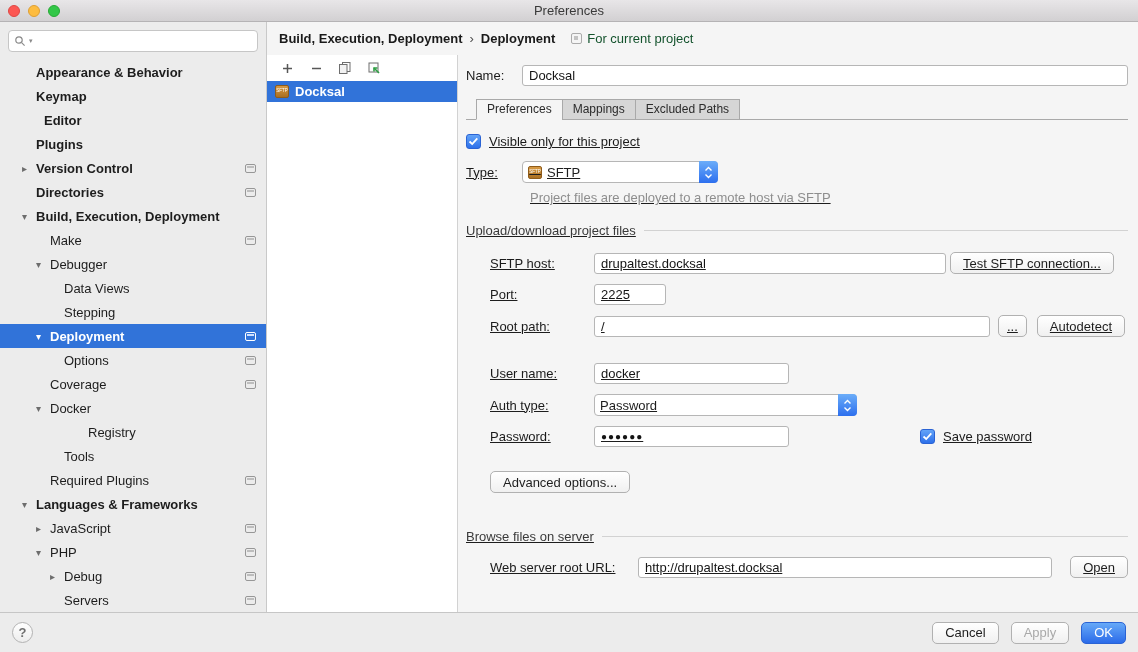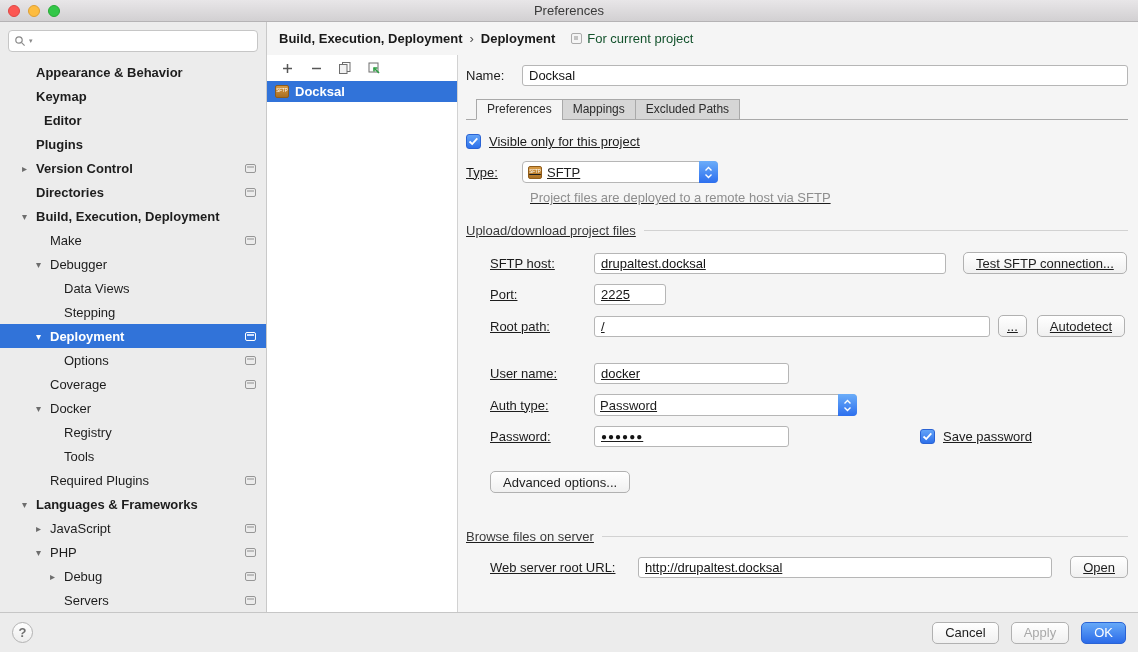--- a/index.html
+++ b/index.html
@@ -88,21 +88,21 @@
   .section { display:flex; align-items:center; gap:8px; margin:18px 0 14px 0; }
   .section .sec-title { color:#3a3a3a; white-space:nowrap; }
   .section .line { flex:1; height:1px; background:#d2d2d2; }
 
   .btn { height:22px; border:1px solid #b1b1b1; border-radius:5px; background:linear-gradient(#ffffff,#f0f0f0); padding:0 12px; font-size:13px; color:#1d1d1d; display:inline-flex; align-items:center; justify-content:center; cursor:default; white-space:nowrap; }
   .btn.narrow { padding:0 8px; }
   .btn.primary { background:linear-gradient(#66a9f8,#2b6be9); border-color:#2a63d4; color:#fff; }
   .btn.disabled { color:#a9a9a9; }
 
   .mb10 { margin-bottom:10px; } .mb12 { margin-bottom:12px; } .mb26 { margin-bottom:26px; }
-  .gap12 { margin-left:17px; } .gap8 { margin-left:8px; } .gap10 { margin-left:10px; } .gap18 { margin-left:18px; }
+  .gap12 { margin-left:4px; } .gap8 { margin-left:8px; } .gap10 { margin-left:10px; } .gap18 { margin-left:18px; }
   .save-pw-gap { margin-left:131px; }
   .advanced-row { margin:24px 0 36px 24px; }
   .row-sec2 { margin:0 0 12px 0; }
 
   
   .footer { flex:0 0 40px; border-top:1px solid #c6c6c6; background:#ececec; display:flex; align-items:center; padding:0 12px; }
   .help-btn { width:21px; height:21px; border-radius:50%; border:1px solid #b3b3b3; background:linear-gradient(#ffffff,#ededed); display:flex; align-items:center; justify-content:center; color:#6f6f6f; font-weight:bold; font-size:13px; }
   .footer-buttons { margin-left:auto; display:flex; gap:12px; }
 </style>
 </head>
@@ -194,21 +194,21 @@
           </div>
           <div class="tree-row" style="padding-left: 36px;">
             <span class="tree-arrow"></span>
             <span class="tree-label">Coverage</span>
             <span class="tree-badge"></span>
           </div>
           <div class="tree-row" style="padding-left: 36px;">
             <span class="tree-arrow">▾</span>
             <span class="tree-label">Docker</span>
           </div>
-          <div class="tree-row" style="padding-left: 50px;">
+          <div class="tree-row" style="padding-left: 74px;">
             <span class="tree-arrow"></span>
             <span class="tree-label">Registry</span>
           </div>
           <div class="tree-row" style="padding-left: 50px;">
             <span class="tree-arrow"></span>
             <span class="tree-label">Tools</span>
           </div>
           <div class="tree-row" style="padding-left: 36px;">
             <span class="tree-arrow"></span>
             <span class="tree-label">Required Plugins</span>

